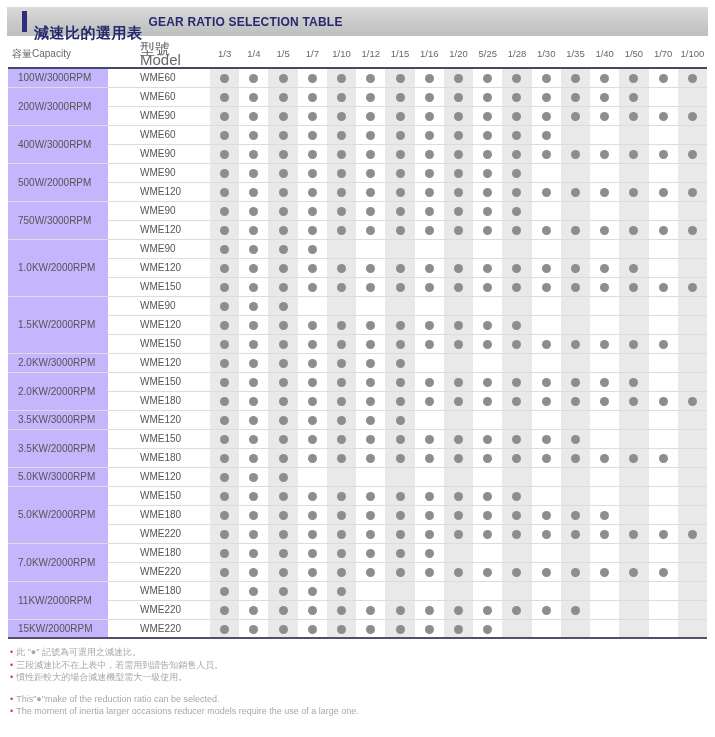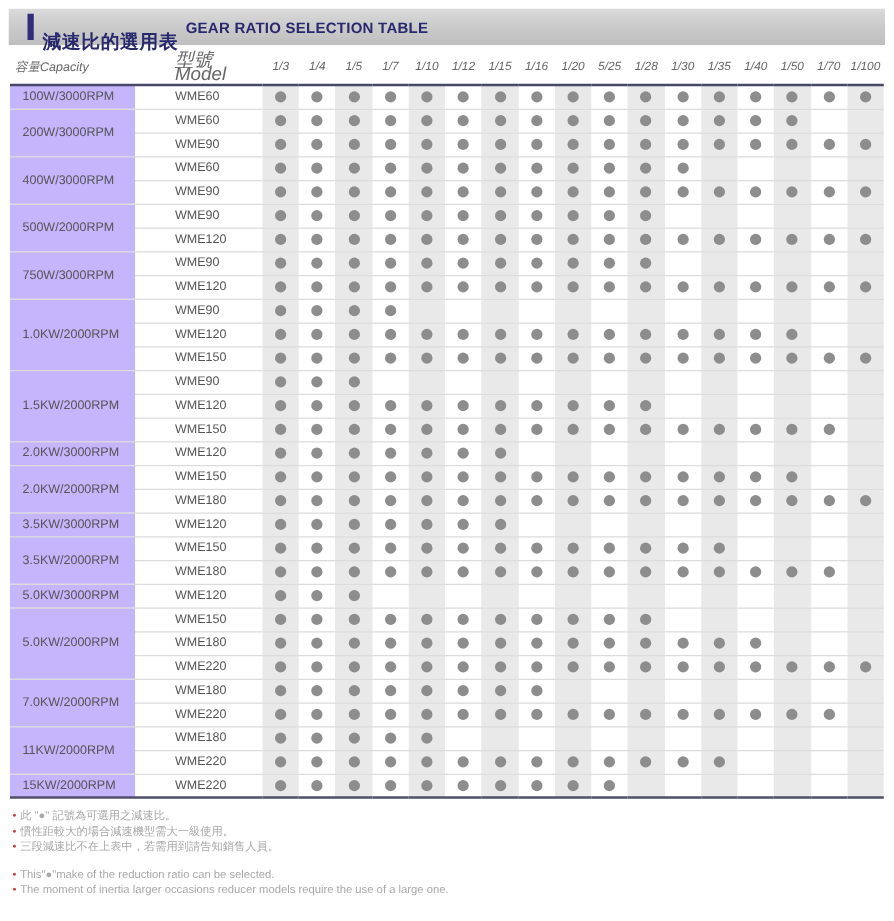--- a/index.html
+++ b/index.html
@@ -31,21 +31,21 @@
   
   table.gear {
     position:absolute; left:8px; top:40px; width:699px;
     border-collapse:collapse; table-layout:fixed;
   }
   col.c-cap   { width:100px; }
   col.c-model { width:102px; }
 
   thead th {
     height:28px; font-weight:normal; font-size:9.5px; color:#666;
-    vertical-align:middle; border-bottom:2px solid #47476b;font-style:italic;
+    vertical-align:middle; border-bottom:2px solid #47476b;
   }
   th.h-cap { text-align:left; padding-left:4px; font-size:10px; }
   th.h-model { text-align:left; padding-left:32px; font-size:15px; line-height:11px; }
   th.h-ratio { text-align:center; font-size:9.5px; }
 
   tbody td {
     height:19px; border-bottom:1px solid #dcdcdc; vertical-align:middle;
     font-size:10px; color:#555;
   }
   tbody tr:last-child td { border-bottom:2px solid #50506a; }
@@ -739,22 +739,22 @@
           <td class="rc stripe"></td>
           <td class="rc"></td>
           <td class="rc stripe"></td>
         </tr>
       </tbody>
   </table>
 
   <div class="notes">
     <div id="notes-zh" class="notes-zh">
         <div class="note-line"><span class="note-bullet">•</span><span>此 "●" 記號為可選用之減速比。</span></div>
+        <div class="note-line"><span class="note-bullet">•</span><span>三段減速比不在上表中，若需用到請告知銷售人員。</span></div>
         <div class="note-line"><span class="note-bullet">•</span><span>慣性距較大的場合減速機型需大一級使用。</span></div>
-        <div class="note-line"><span class="note-bullet">•</span><span>三段減速比不在上表中，若需用到請告知銷售人員。</span></div>
       </div>
     <div id="notes-en" class="notes-en">
         <div class="note-line"><span class="note-bullet">•</span><span>This"●"make of the reduction ratio can be selected.</span></div>
         <div class="note-line"><span class="note-bullet">•</span><span>The moment of inertia larger occasions reducer models require the use of a large one.</span></div>
       </div>
   </div>
 
 </div>
 
 </body></html>

